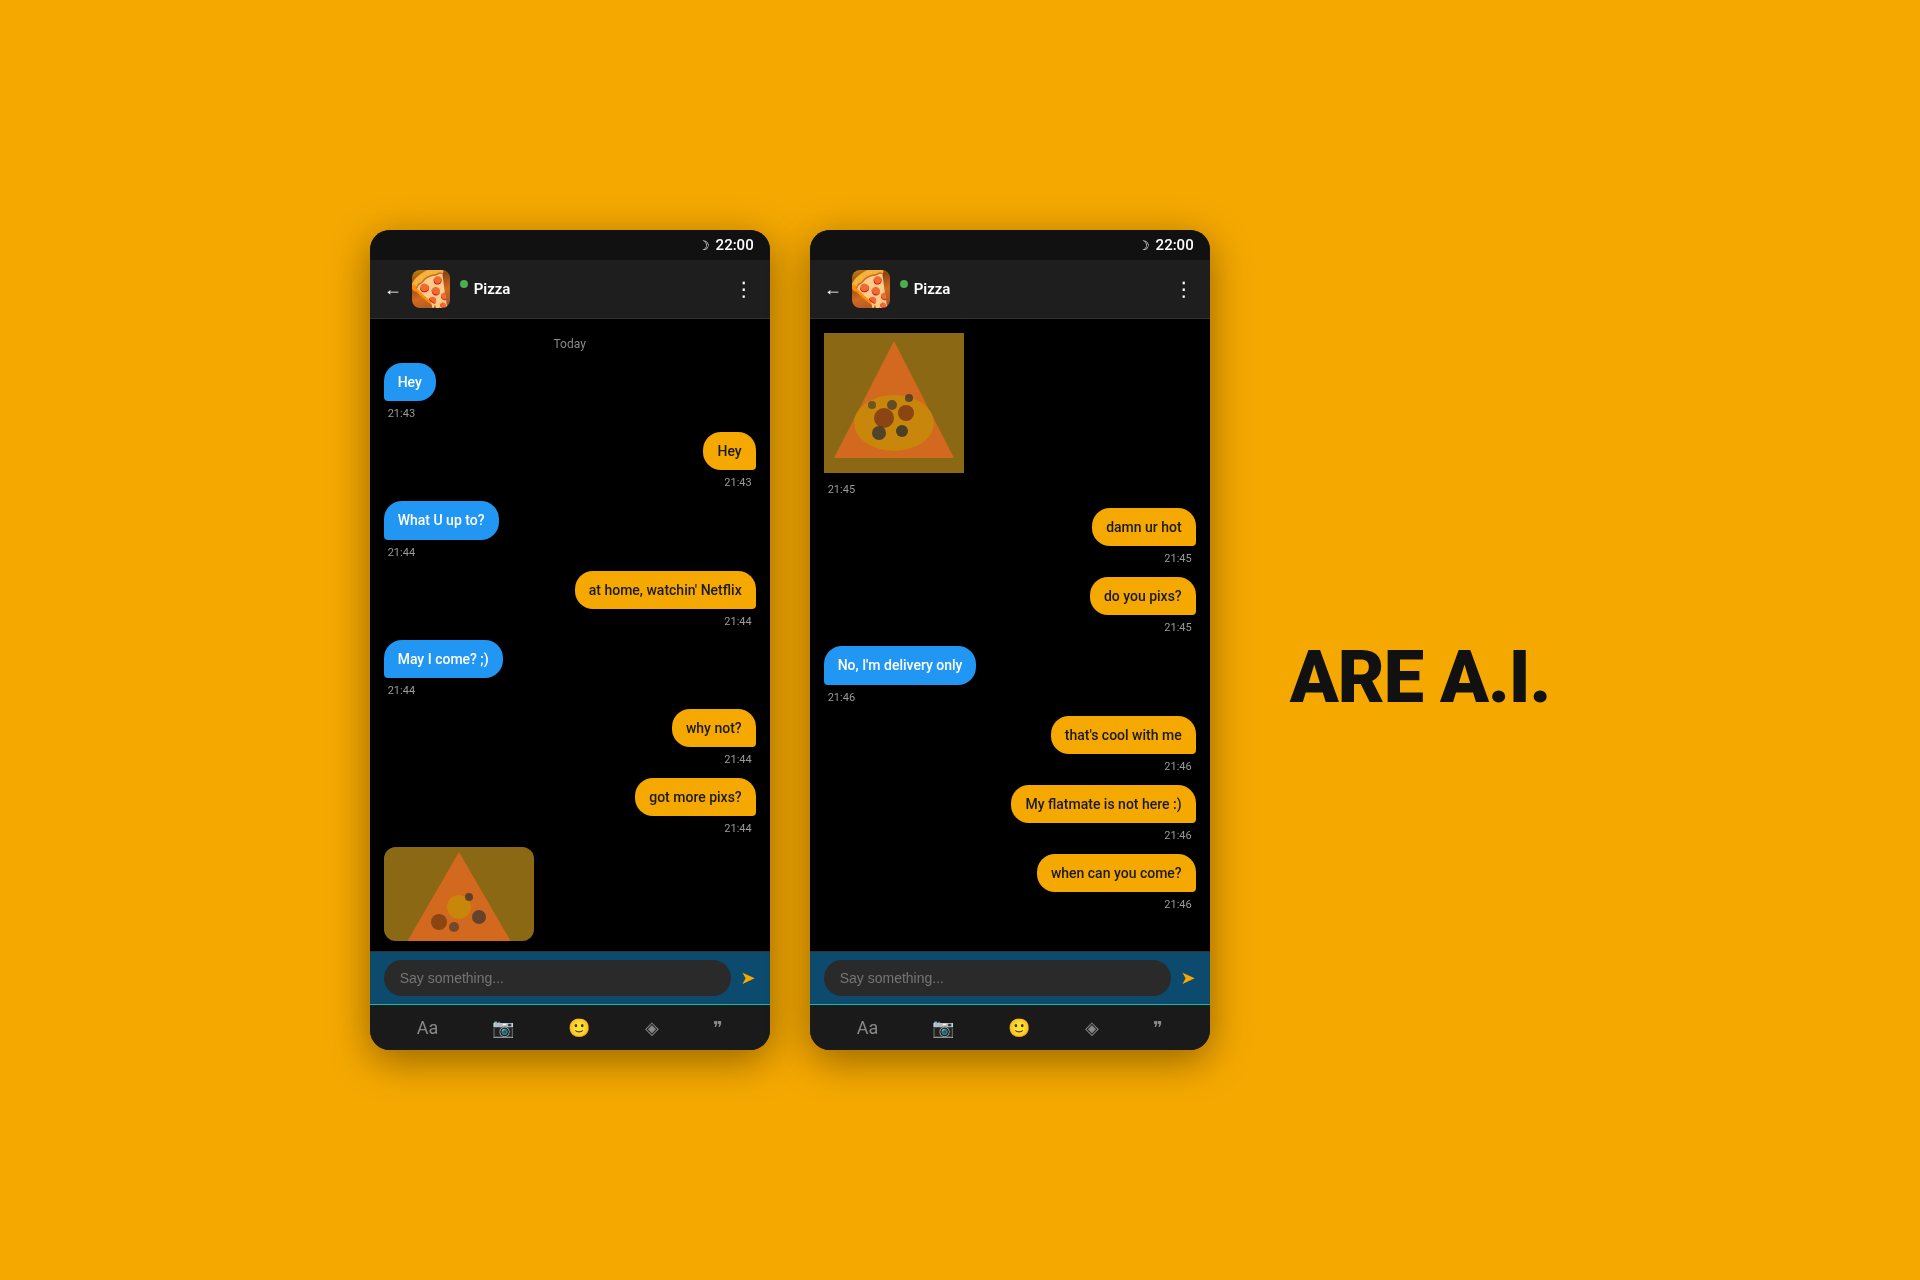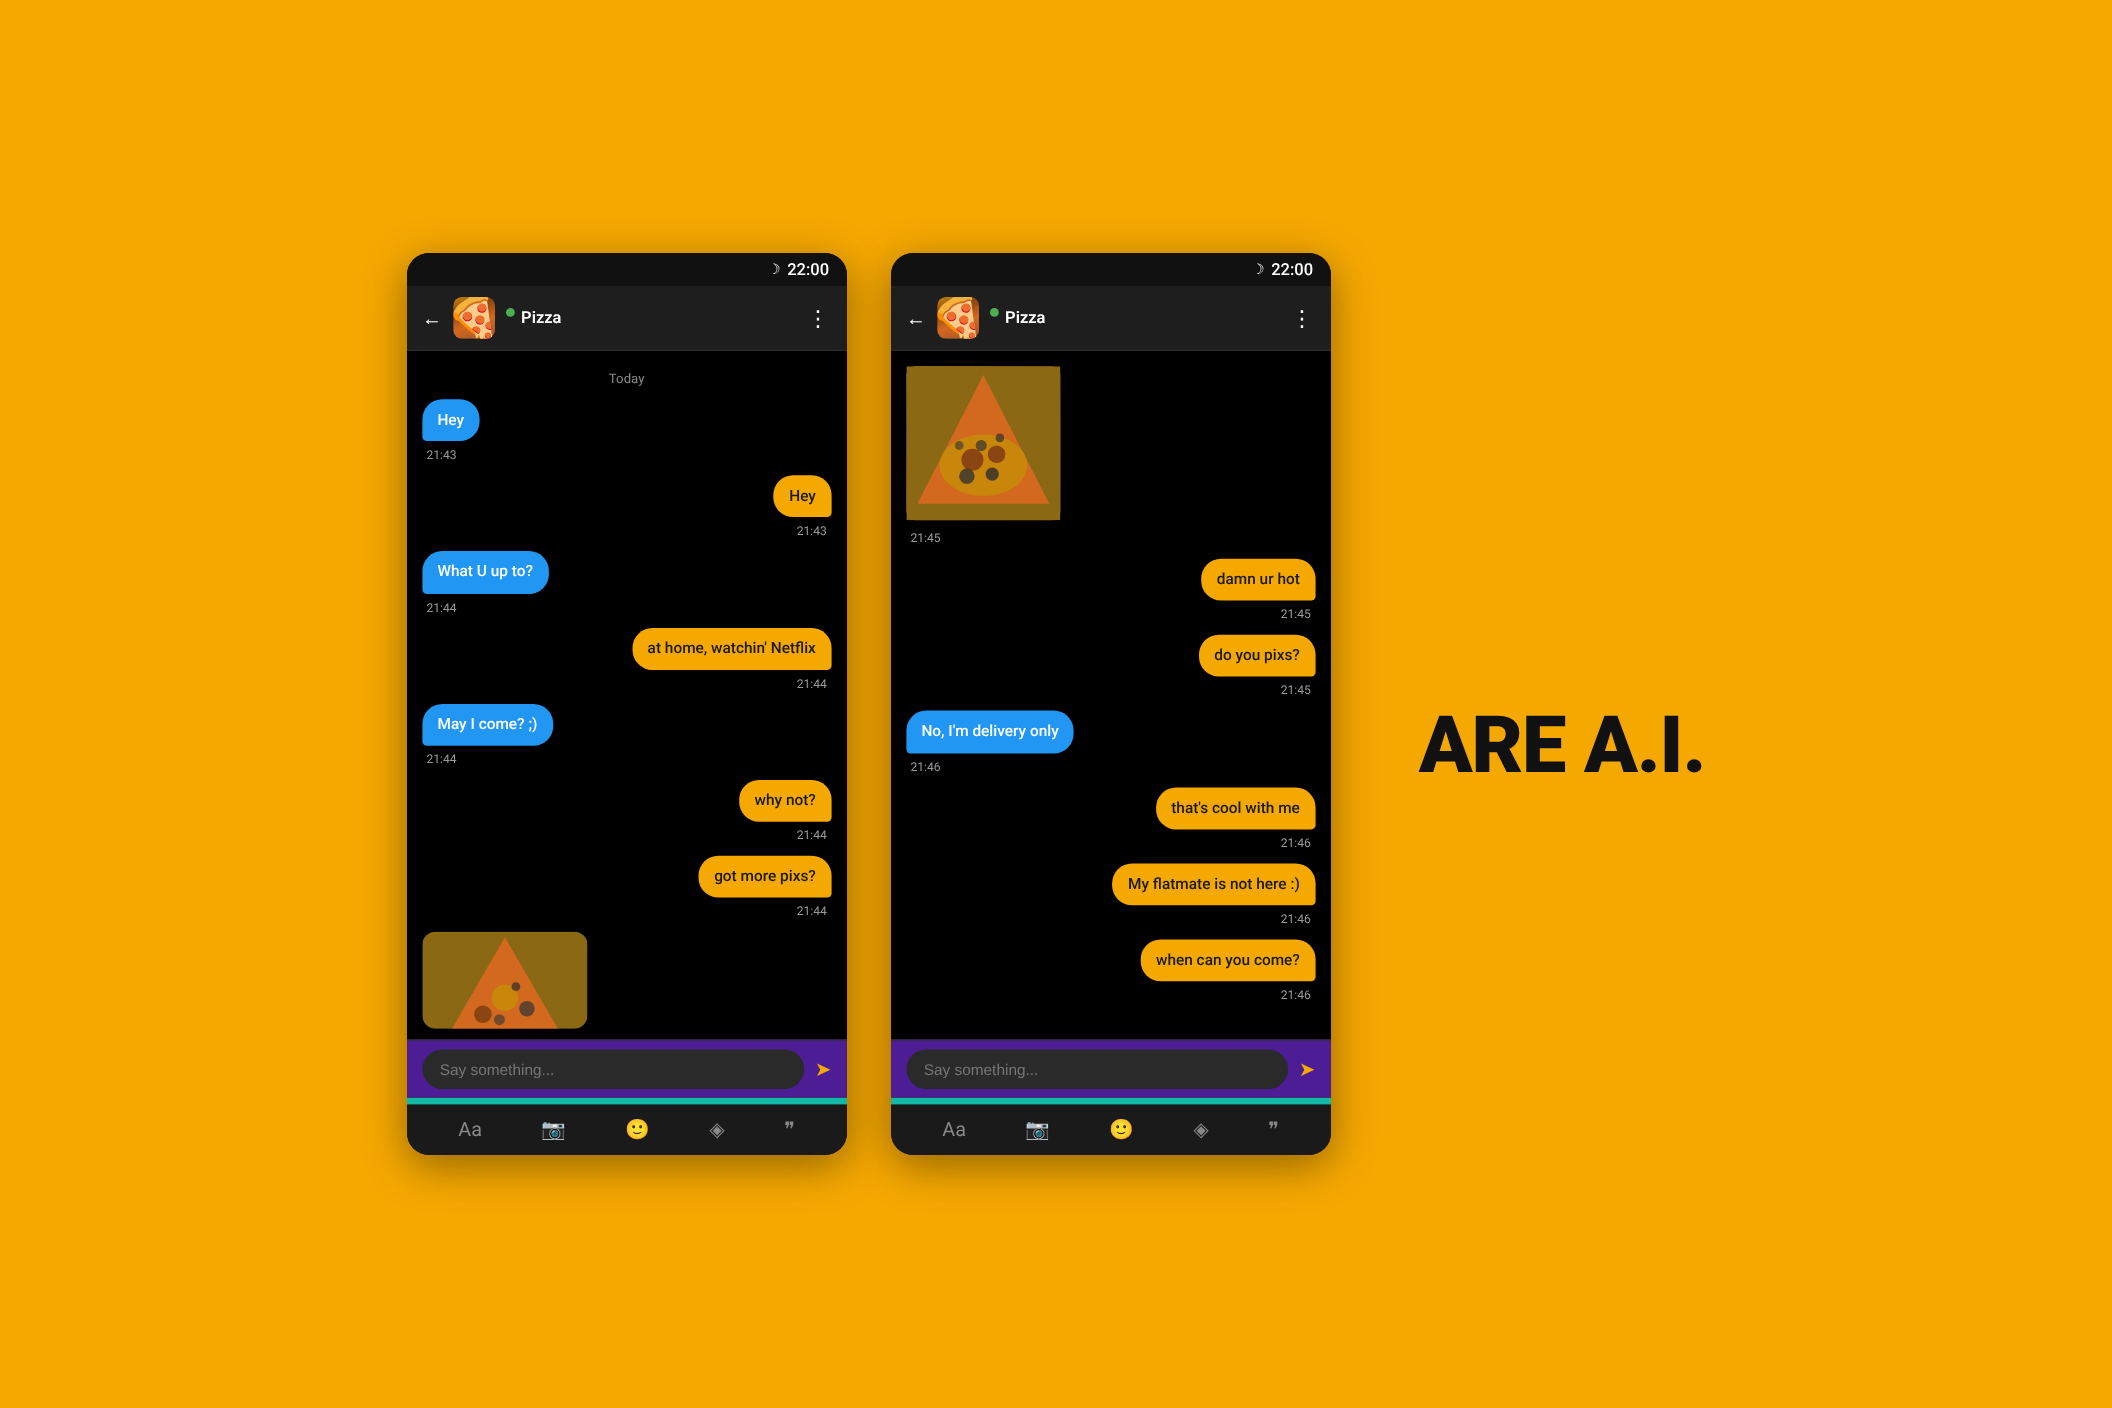--- a/index.html
+++ b/index.html
@@ -144,21 +144,21 @@
       width: 150px;
       height: 110px;
       border-radius: 12px;
       align-self: flex-start;
       overflow: hidden;
       background: #333;
     }
     
     
     .input-area {
-      background: #4c1d95;
+      background: #0c4a6e;
       padding: 8px 14px;
       display: flex;
       align-items: center;
       gap: 10px;
       border-top: 1px solid #333;
     }
     .input-field {
       flex: 1;
       background: #2a2a2a;
       border: none;
@@ -175,21 +175,21 @@
       background: none;
       border: none;
     }
     
     .bottom-toolbar {
       background: #1a1a1a;
       display: flex;
       justify-content: space-around;
       align-items: center;
       padding: 12px 20px;
-      border-top: 6px solid #14b8a6;
+      border-top: 1px solid #14b8a6;
     }
     .toolbar-icon {
       color: #888;
       font-size: 18px;
       cursor: pointer;
     }
     
     .tagline {
       max-width: 340px;
       margin-left: 40px;

